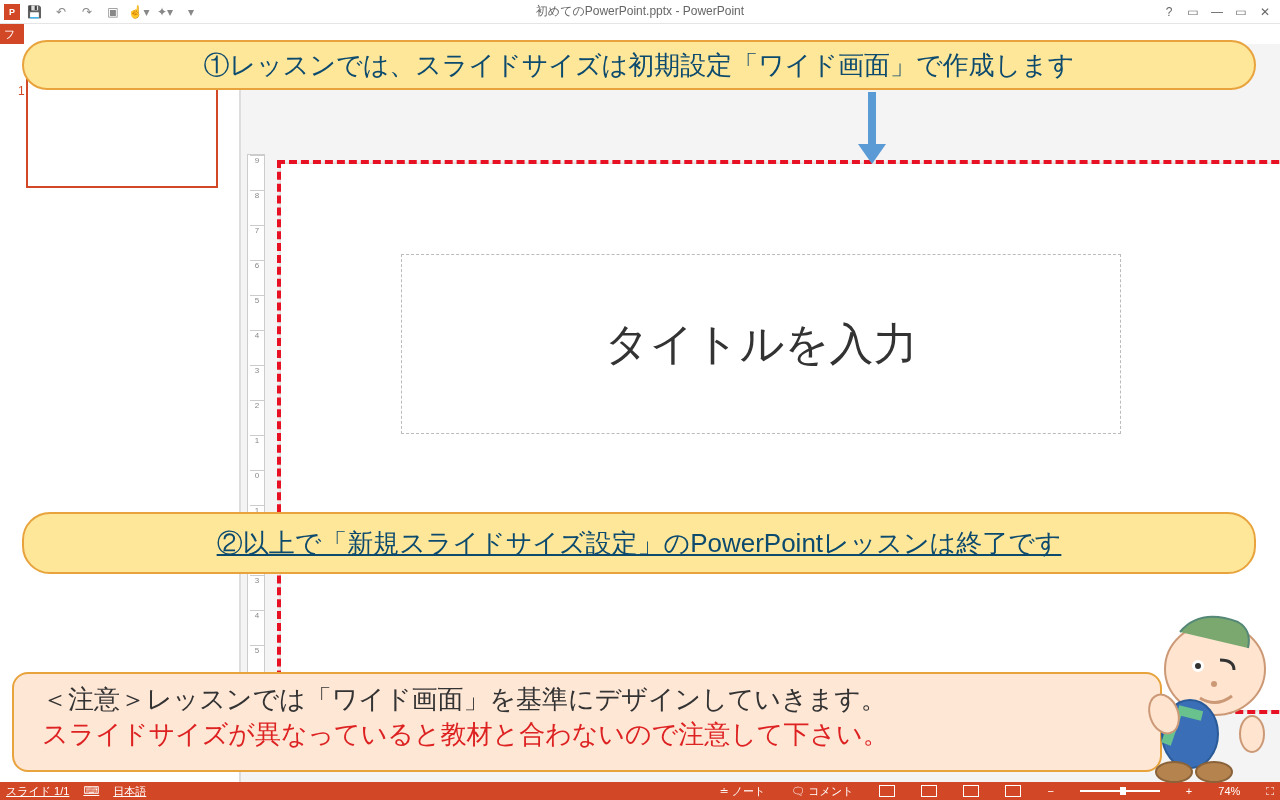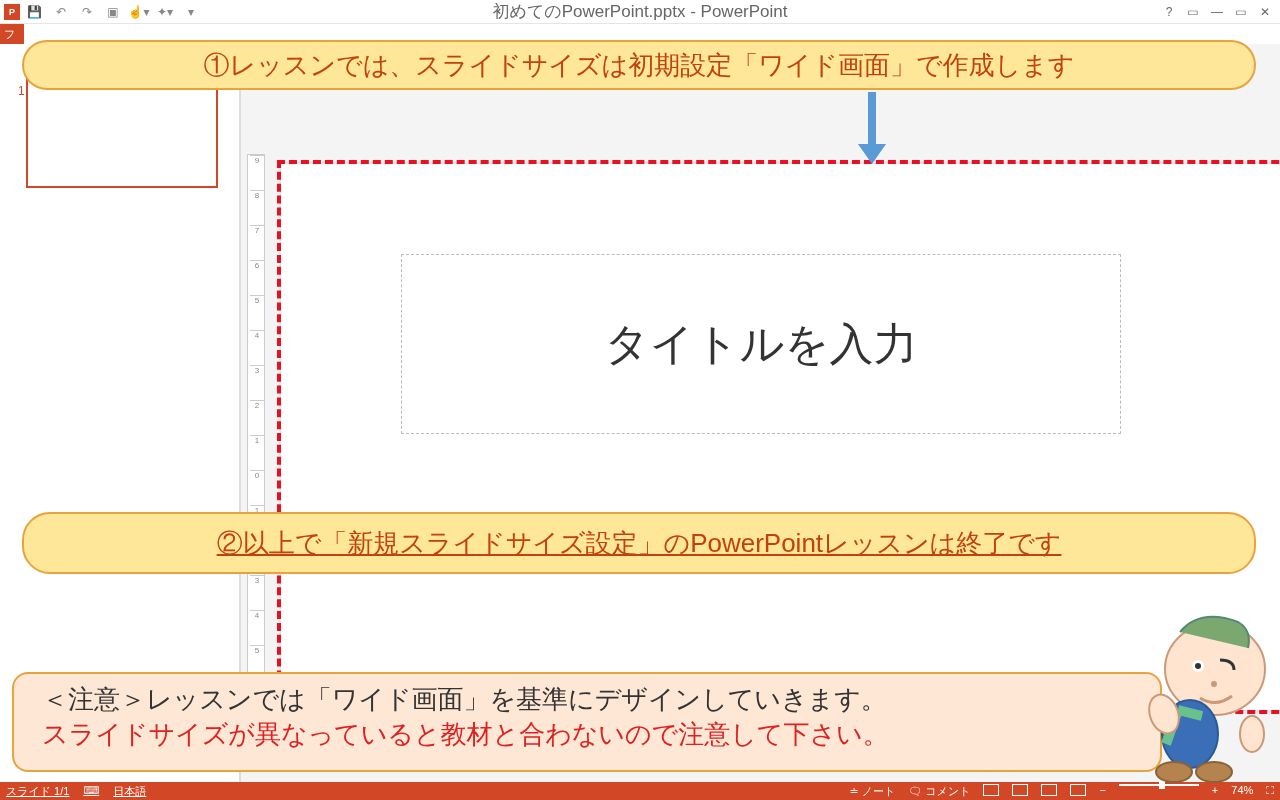--- a/index.html
+++ b/index.html
@@ -3,31 +3,31 @@
 <meta charset="utf-8">
 <style>
 * { margin: 0; padding: 0; box-sizing: border-box; font-family: "Meiryo", "Yu Gothic", sans-serif; }
 html, body { width: 1280px; height: 800px; overflow: hidden; background: #fff; }
 
 
 .titlebar { height: 24px; background: #fff; display: flex; align-items: center; position: relative; border-bottom: 1px solid #e5e5e5; }
 .titlebar .qat { display: flex; align-items: center; gap: 4px; padding-left: 4px; }
 .titlebar .qat .app-icon { width: 16px; height: 16px; background: #d24726; color: #fff; font-size: 9px; font-weight: bold; display: flex; align-items: center; justify-content: center; }
 .titlebar .qat .btn { width: 22px; height: 20px; display: flex; align-items: center; justify-content: center; font-size: 12px; color: #888; }
-.titlebar .title { position: absolute; left: 50%; transform: translateX(-50%); font-size: 17px; color: #666; }
+.titlebar .title { position: absolute; left: 50%; transform: translateX(-50%); font-size: 12px; color: #666; }
 .titlebar .wincontrols { position: absolute; right: 2px; display: flex; gap: 10px; font-size: 12px; color: #666; padding-right: 6px; }
 .titlebar .wincontrols span { width: 14px; text-align: center; }
 
 
 .ribbon { height: 20px; background: #fff; position: relative; }
 .ribbon .file-tab { position: absolute; left: 0; top: 0; width: 24px; height: 20px; background: #d24726; color: #fff; font-size: 11px; display: flex; align-items: center; padding-left: 4px; }
 .ribbon .signin { position: absolute; right: 4px; top: 2px; font-size: 13px; color: #5b9bd5; margin-top: 32px; }
 
 
-.callout { position: absolute; background: #ffe79a; border: 2px solid #e8a33d; border-radius: 28px; display: flex; align-items: center; justify-content: center; font-size: 26px; color: #c2410c; padding: 8px 20px; z-index: 50; }
+.callout { position: absolute; background: #ffe79a; border: 2px solid #e8a33d; border-radius: 28px; display: flex; align-items: center; justify-content: center; font-size: 26px; color: #0c4a6e; padding: 8px 20px; z-index: 50; }
 .callout-1 { left: 22px; top: 40px; width: 1234px; height: 50px; }
 .callout-2 { left: 22px; top: 512px; width: 1234px; height: 62px; text-decoration: underline; }
 .note-box { position: absolute; left: 12px; top: 672px; width: 1150px; height: 100px; background: #ffe7d6; border: 2px solid #e8a33d; border-radius: 16px; padding: 8px 28px; z-index: 50; font-size: 26px; }
 .note-box .line1 { color: #333; }
 .note-box .line2 { color: #d22; }
 
 
 .arrow { position: absolute; left: 860px; top: 92px; width: 24px; height: 74px; z-index: 40; }
 .arrow .shaft { position: absolute; left: 8px; top: 0; width: 8px; height: 56px; background: #5b9bd5; }
 .arrow .head { position: absolute; left: -2px; top: 52px; width: 0; height: 0; border-left: 14px solid transparent; border-right: 14px solid transparent; border-top: 20px solid #5b9bd5; }
@@ -49,21 +49,21 @@
 .title-ph .t { font-size: 44px; color: #333; }
 .sub-ph { position: absolute; left: 120px; top: 278px; width: 720px; height: 72px; border: 1px dashed #bbb; display: flex; align-items: flex-start; justify-content: center; padding-top: 8px; }
 .sub-ph .t { font-size: 20px; color: #888; }
 
 
 .mascot { position: absolute; right: 0; bottom: 16px; width: 160px; height: 180px; z-index: 60; }
 
 
 .statusbar { position: absolute; left: 0; bottom: 0; width: 1280px; height: 18px; background: #d24726; color: #fff; font-size: 11px; display: flex; align-items: center; padding: 0 6px; }
 .statusbar .left { display: flex; gap: 14px; align-items: flex-start; text-decoration: underline; }
-.statusbar .right { position: absolute; right: 6px; display: flex; gap: 13px; }
+.statusbar .right { position: absolute; right: 6px; display: flex; gap: 26px; align-items: center; }
 .statusbar .viewbtn { width: 16px; height: 12px; border: 1px solid #fff; }
 .statusbar .zoom-track { width: 80px; height: 2px; background: #fff; position: relative; }
 .statusbar .zoom-track .thumb-z { position: absolute; left: 50%; top: -3px; width: 6px; height: 8px; background: #fff; }
 </style>
 </head>
 <body>
 
 <div class="titlebar">
   <div class="qat">
     <div class="app-icon">P</div>

